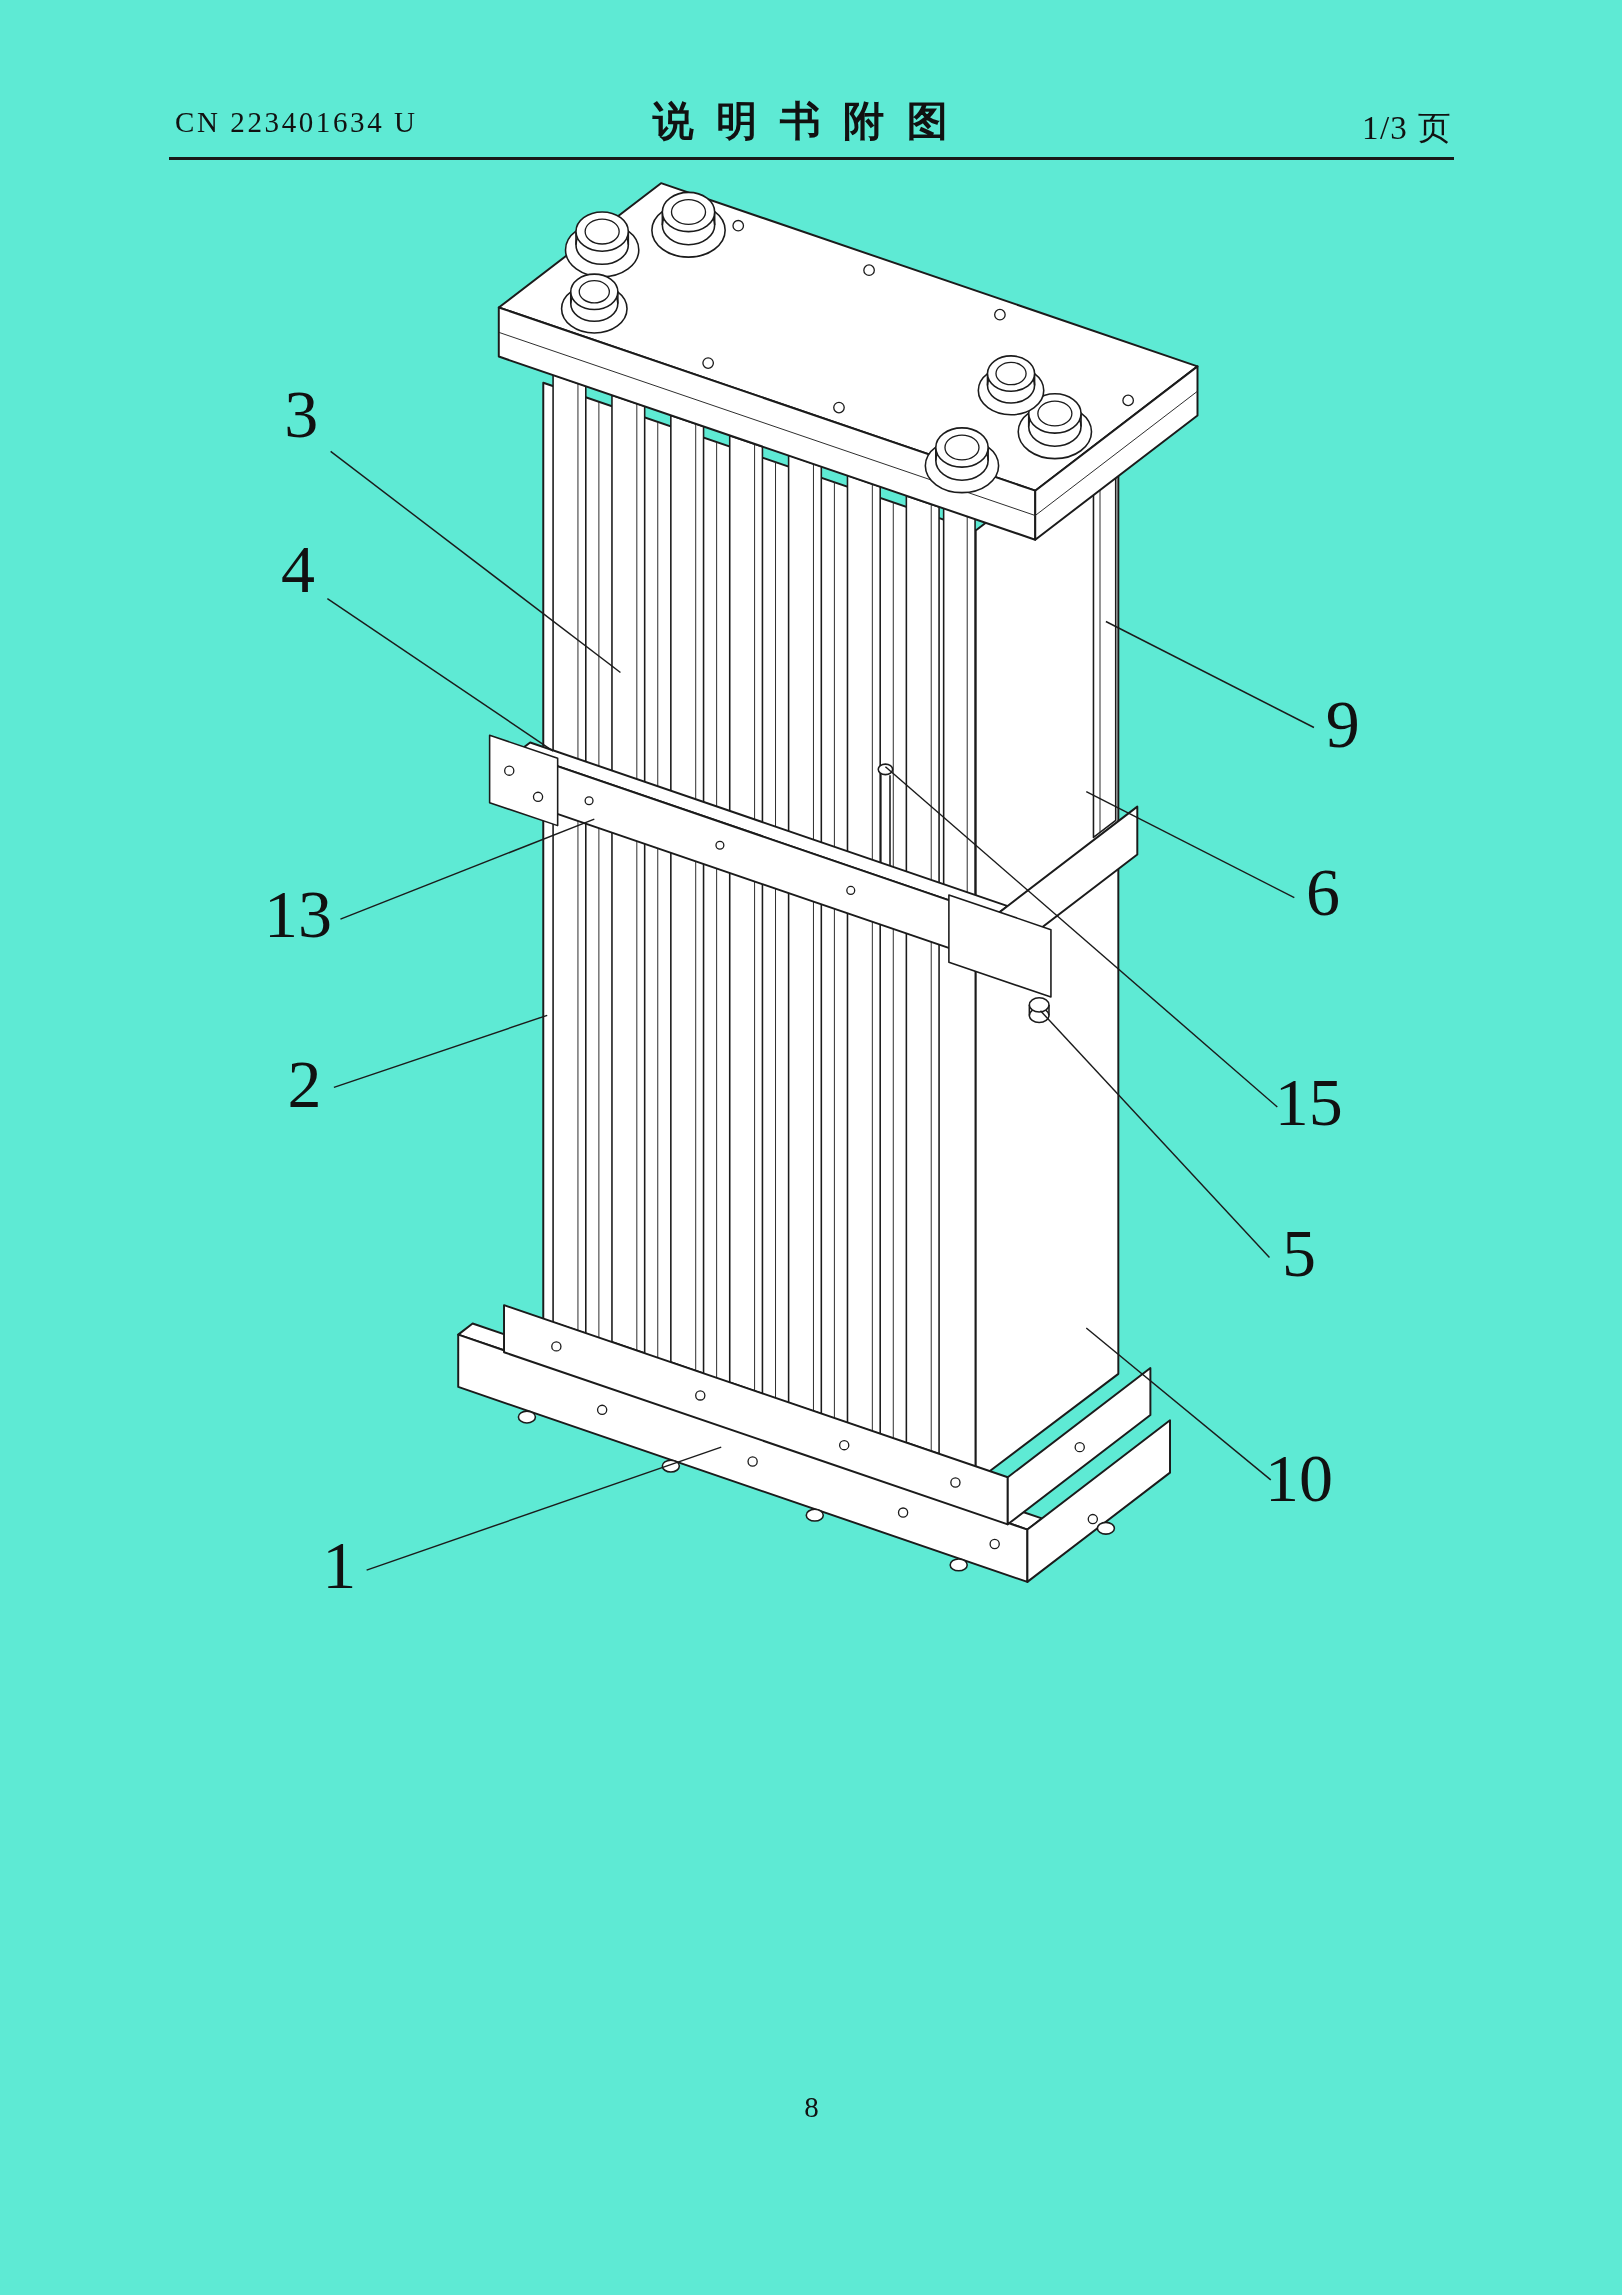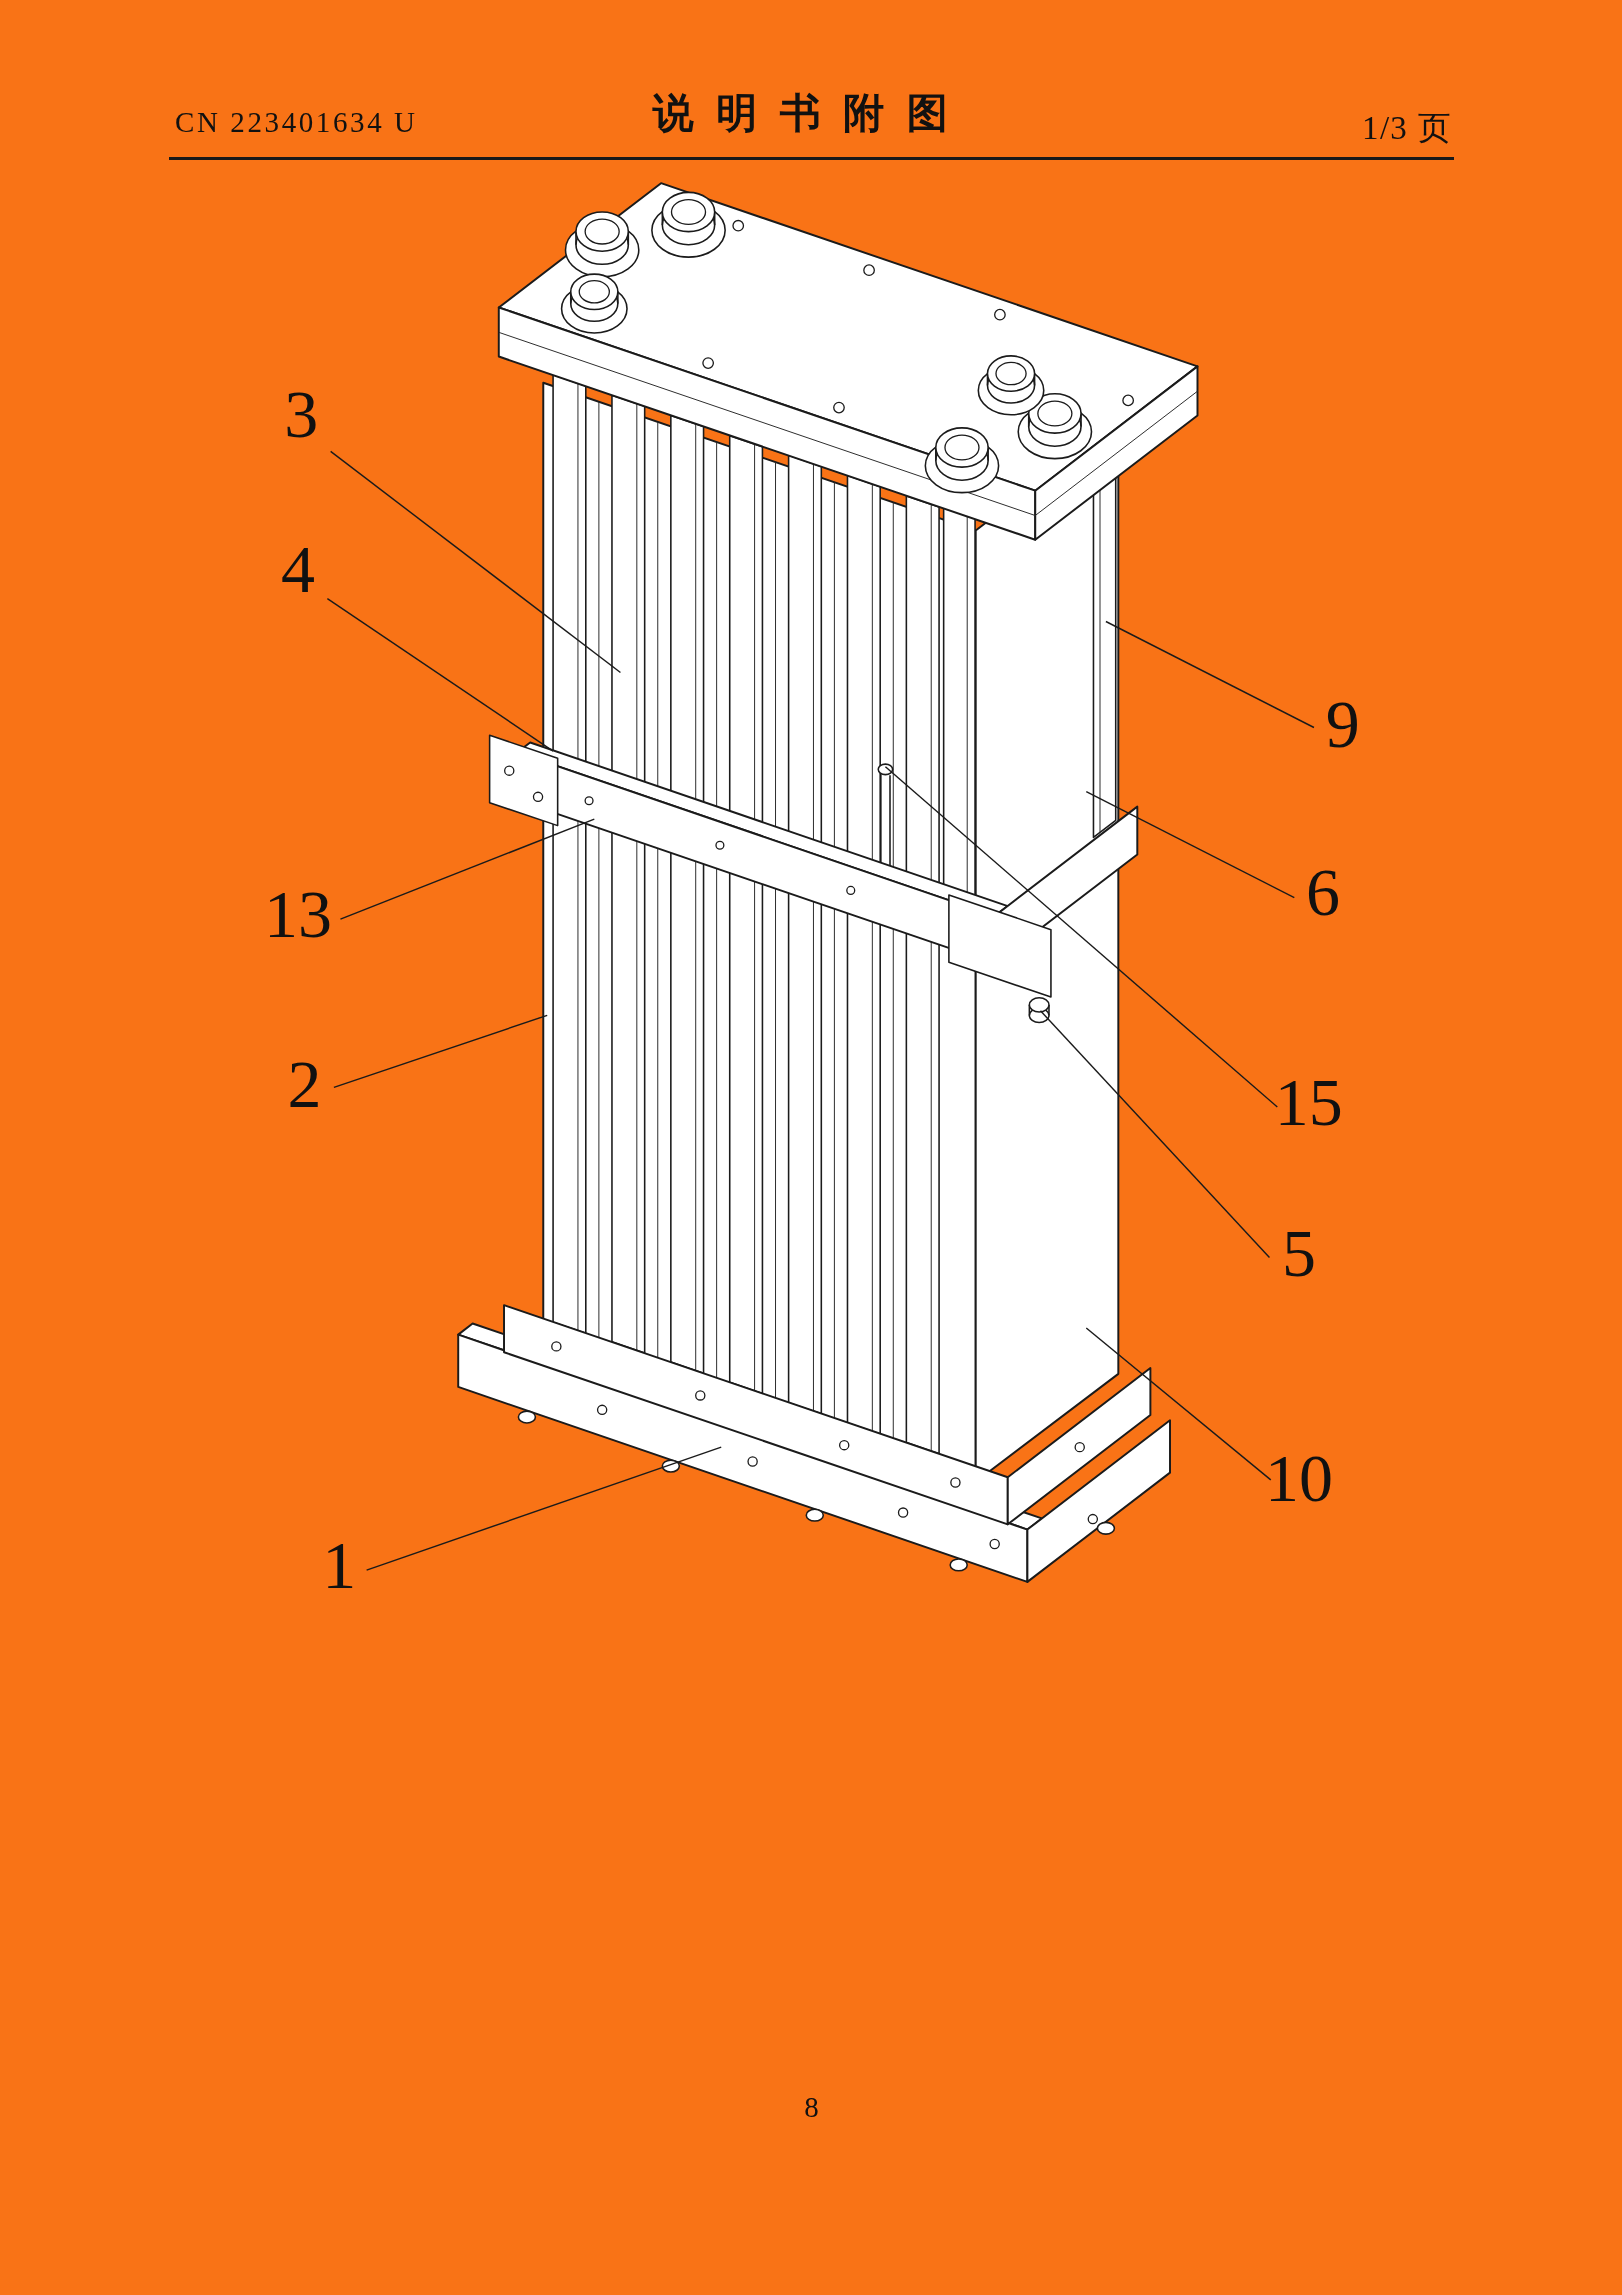--- a/index.html
+++ b/index.html
@@ -1,30 +1,30 @@
 <!DOCTYPE html>
 <html style="font-size:10.5px"><head>
 <meta charset="utf-8">
 <style>
   html,body{margin:0;padding:0;background:#e8e8e8;}
   .page{
     position:relative;
     width:1623px;height:2295px;
     margin:0 auto;
-    background:#f97316;
+    background:#5eead4;
     font-family:"Liberation Serif", serif;
     color:#111;
     overflow:hidden;
   }
   .hdr-left{
     position:absolute;left:175px;top:106px;
     font-size:29px;letter-spacing:2.6px;white-space:nowrap;
   }
   .hdr-title{
-    position:absolute;left:50%;top:86px;
+    position:absolute;left:50%;top:94px;
     transform:translateX(-50%);
     font-size:41px;font-weight:bold;
     letter-spacing:0.55em;margin-right:-0.55em;white-space:nowrap;
   }
   .hdr-right{
     position:absolute;right:171px;top:106px;
     font-size:33px;letter-spacing:1.3px;white-space:nowrap;
   }
   .hdr-rule{
     position:absolute;left:169px;right:169px;top:157px;height:2.6px;

